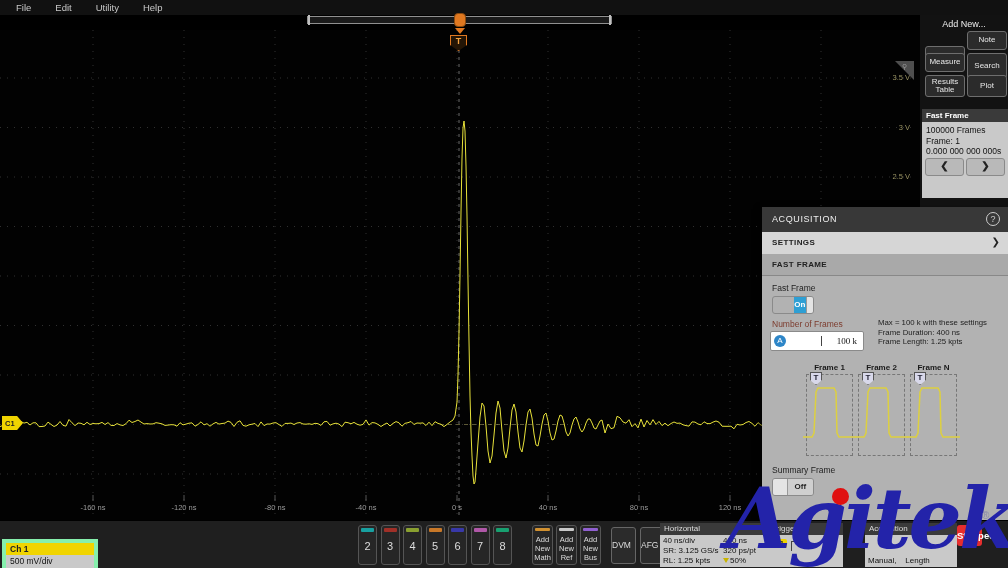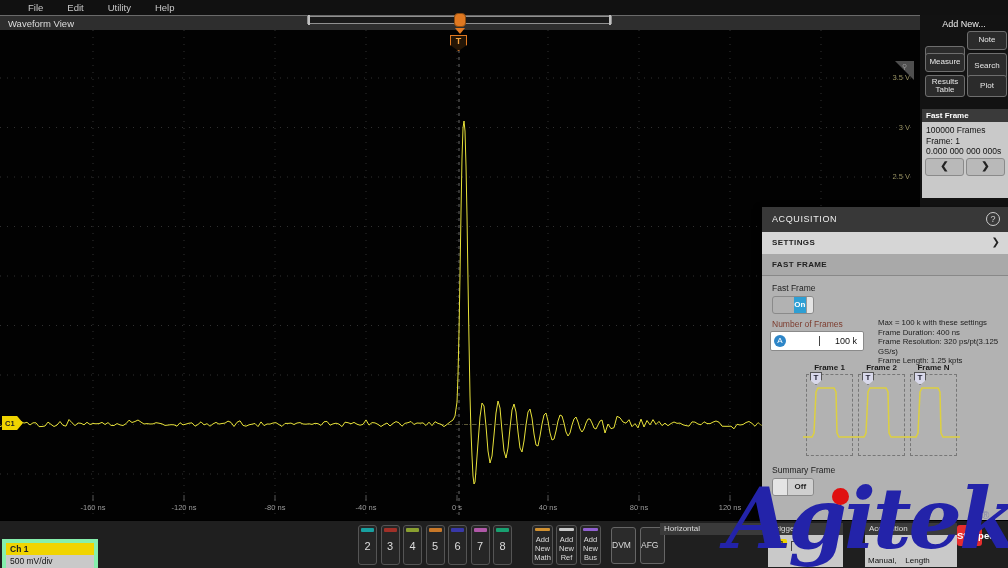--- a/index.html
+++ b/index.html
@@ -1,20 +1,20 @@
 <!DOCTYPE html>
 <html><head>
 <meta charset="utf-8">
 <style>
   html,body{margin:0;padding:0;background:#000;}
   #app{position:relative;width:1008px;height:568px;overflow:hidden;
        font-family:"Liberation Sans",sans-serif;background:#000;color:#ddd;}
   .abs{position:absolute;}
   
-  #menubar{left:0;top:0;width:1008px;height:15px;background:#111;display:flex;align-items:center;gap:24px;padding-left:28px;box-sizing:border-box;}
+  #menubar{left:0;top:0;width:1008px;height:15px;background:#111;display:flex;align-items:center;gap:24px;padding-left:16px;box-sizing:border-box;}
   #menubar span{font-size:9.5px;color:#c8c8c8;}
   
   #tabbar{left:0;top:15px;width:920px;height:15px;background:#2e2e2e;border-top:1px solid #6a6a6a;box-sizing:border-box;}
   #tabbar .lbl{position:absolute;left:8px;top:2px;font-size:9.5px;color:#ddd;}
   
   #scope{left:0;top:30px;width:920px;height:490px;background:#020202;}
   #scope svg{position:absolute;left:0;top:0;}
   .tlabel{position:absolute;font-size:7.5px;color:#9c9c9c;transform:translateX(-50%);top:473px;}
   .vlabel{position:absolute;font-size:7.5px;color:#9a9464;right:10px;}
   #c1marker{left:2px;top:386px;width:21px;height:14px;background:#f0d400;color:#222;font-size:7.5px;font-weight:bold;
@@ -53,21 +53,21 @@
   #acq-ffrow{left:0;top:47px;width:246px;height:22px;background:#a9a9a9;border-bottom:1px solid #888;box-sizing:border-box;}
   #acq-ffrow .t{position:absolute;left:10px;top:6px;font-size:8px;font-weight:bold;color:#222;letter-spacing:.4px;}
   .plabel{position:absolute;font-size:8.5px;color:#222;}
   .toggle{position:absolute;width:42px;height:18px;border-radius:3px;border:1px solid #8a8a8a;box-sizing:border-box;overflow:hidden;display:flex;}
   .tog-on-seg{width:26px;background:#2e9fd4;color:#fff;font-size:8px;font-weight:bold;text-align:center;line-height:16px;margin-left:21px;}
   .tog-knob{width:14px;background:#e4e4e4;border-left:1px solid #999;}
   .tog-knob-l{width:14px;background:#e4e4e4;border-right:1px solid #999;}
   .tog-off-seg{width:26px;background:#cfcfcf;color:#222;font-size:8px;font-weight:bold;text-align:center;line-height:16px;}
   #nof-input{position:absolute;left:8px;top:124px;width:94px;height:20px;background:#fff;border:1px solid #8a8a8a;border-radius:2px;box-sizing:border-box;}
   #nof-input .a{position:absolute;left:3px;top:3px;width:12px;height:12px;border-radius:50%;background:#2e86c8;color:#fff;font-size:8px;text-align:center;line-height:12px;}
-  #nof-input .v{position:absolute;right:6px;top:4px;font-size:9px;color:#111;border-left:1px solid #444;padding-left:15px;}
+  #nof-input .v{position:absolute;right:6px;top:4px;font-size:9px;color:#111;border-left:1px solid #444;padding-left:15px;font-family:Liberation Serif, serif;}
   #ffinfo{position:absolute;left:116px;top:111px;width:130px;font-size:7.8px;line-height:9.6px;color:#1d1d1d;}
   .framebox{position:absolute;width:47px;height:82px;border:1px dashed #777;box-sizing:border-box;}
   .framelabel{position:absolute;font-size:8px;font-weight:bold;color:#1a1a1a;width:47px;text-align:center;}
   .frameflag{position:absolute;left:3px;top:-3px;width:12px;height:13px;background:#d8d8ea;border:1px solid #555;box-sizing:border-box;
     color:#223;font-size:8px;font-weight:bold;text-align:center;line-height:10px;
     clip-path:polygon(0 0,100% 0,100% 62%,50% 100%,0 62%);}
   
   #bottombar{left:0;top:520px;width:1008px;height:48px;background:#1f1f1f;border-top:1px solid #000;box-sizing:border-box;}
   #ch1badge{left:2px;top:18px;width:96px;height:44px;border:4px solid #86efac;box-sizing:border-box;}
   #ch1badge .hd{height:12px;background:#f0d400;color:#222;font-size:8.5px;font-weight:bold;padding:1px 0 0 4px;box-sizing:border-box;}
@@ -108,23 +108,20 @@
 
 <div id="app">
 
   <div class="abs" id="menubar">
     <span>File</span>
     <span>Edit</span>
     <span>Utility</span>
     <span>Help</span>
   </div>
 
-  <div class="abs" id="tabbar">
-    <span class="lbl">Waveform View</span>
-  </div>
 
   <div class="abs" id="scope">
     <svg id="scopesvg" width="920" height="490">
         <line x1="93" y1="0" x2="93" y2="485" stroke="#303030" stroke-width="1" stroke-dasharray="1 6"></line>
         <line x1="184" y1="0" x2="184" y2="485" stroke="#303030" stroke-width="1" stroke-dasharray="1 6"></line>
         <line x1="275" y1="0" x2="275" y2="485" stroke="#303030" stroke-width="1" stroke-dasharray="1 6"></line>
         <line x1="366" y1="0" x2="366" y2="485" stroke="#303030" stroke-width="1" stroke-dasharray="1 6"></line>
         <line x1="457" y1="0" x2="457" y2="485" stroke="#303030" stroke-width="1" stroke-dasharray="1 6"></line>
         <line x1="548" y1="0" x2="548" y2="485" stroke="#303030" stroke-width="1" stroke-dasharray="1 6"></line>
         <line x1="639" y1="0" x2="639" y2="485" stroke="#303030" stroke-width="1" stroke-dasharray="1 6"></line>
@@ -218,21 +215,20 @@
     </div>
 
     <div class="plabel" style="left:10px;top:112px;color:#7c3b2d;">Number of Frames</div>
     <div id="nof-input">
       <span class="a">A</span>
       <span class="v">100 k</span>
     </div>
     <div id="ffinfo">
         <div>Max = 100 k with these settings</div>
         <div>Frame Duration: 400 ns</div>
-        <div>Frame Resolution: 320 ps/pt(3.125 GS/s)</div>
         <div>Frame Length: 1.25 kpts</div>
       </div>
 
     <div id="framesrow"></div>
 
     <div class="plabel" style="left:10px;top:258px;">Summary Frame</div>
     <div class="toggle" style="left:10px;top:271px;">
       <div class="tog-knob-l"></div>
       <div class="tog-off-seg">Off</div>
     </div>
@@ -313,20 +309,25 @@
           <div class="stripe" style="background:#9060d0"></div>
           <div class="txt">Add<br>New<br>Bus</div>
         </div>
       </div>
 
     <div class="utilbtn" style="left:611px;">DVM</div>
     <div class="utilbtn" style="left:640px;">AFG</div>
 
     <div class="badge" id="horizbadge">
       <div class="hd">Horizontal</div>
+      <div class="bd">
+        <div class="row"><span class="c1">40 ns/div</span><span>400 ns</span></div>
+        <div class="row"><span class="c1">SR: 3.125 GS/s</span><span>320 ps/pt</span></div>
+        <div class="row"><span class="c1">RL: 1.25 kpts</span><span><span class="posicon"></span><span>50%</span></span></div>
+      </div>
     </div>
 
     <div class="badge" id="trigbadge">
       <div class="hd">Trigger</div>
       <div class="bd"><span class="c1chip">C1</span><span class="stepicon"></span></div>
     </div>
 
     <div class="badge" id="acqbadge">
       <div class="hd">Acquisition</div>
       <div class="bd">

